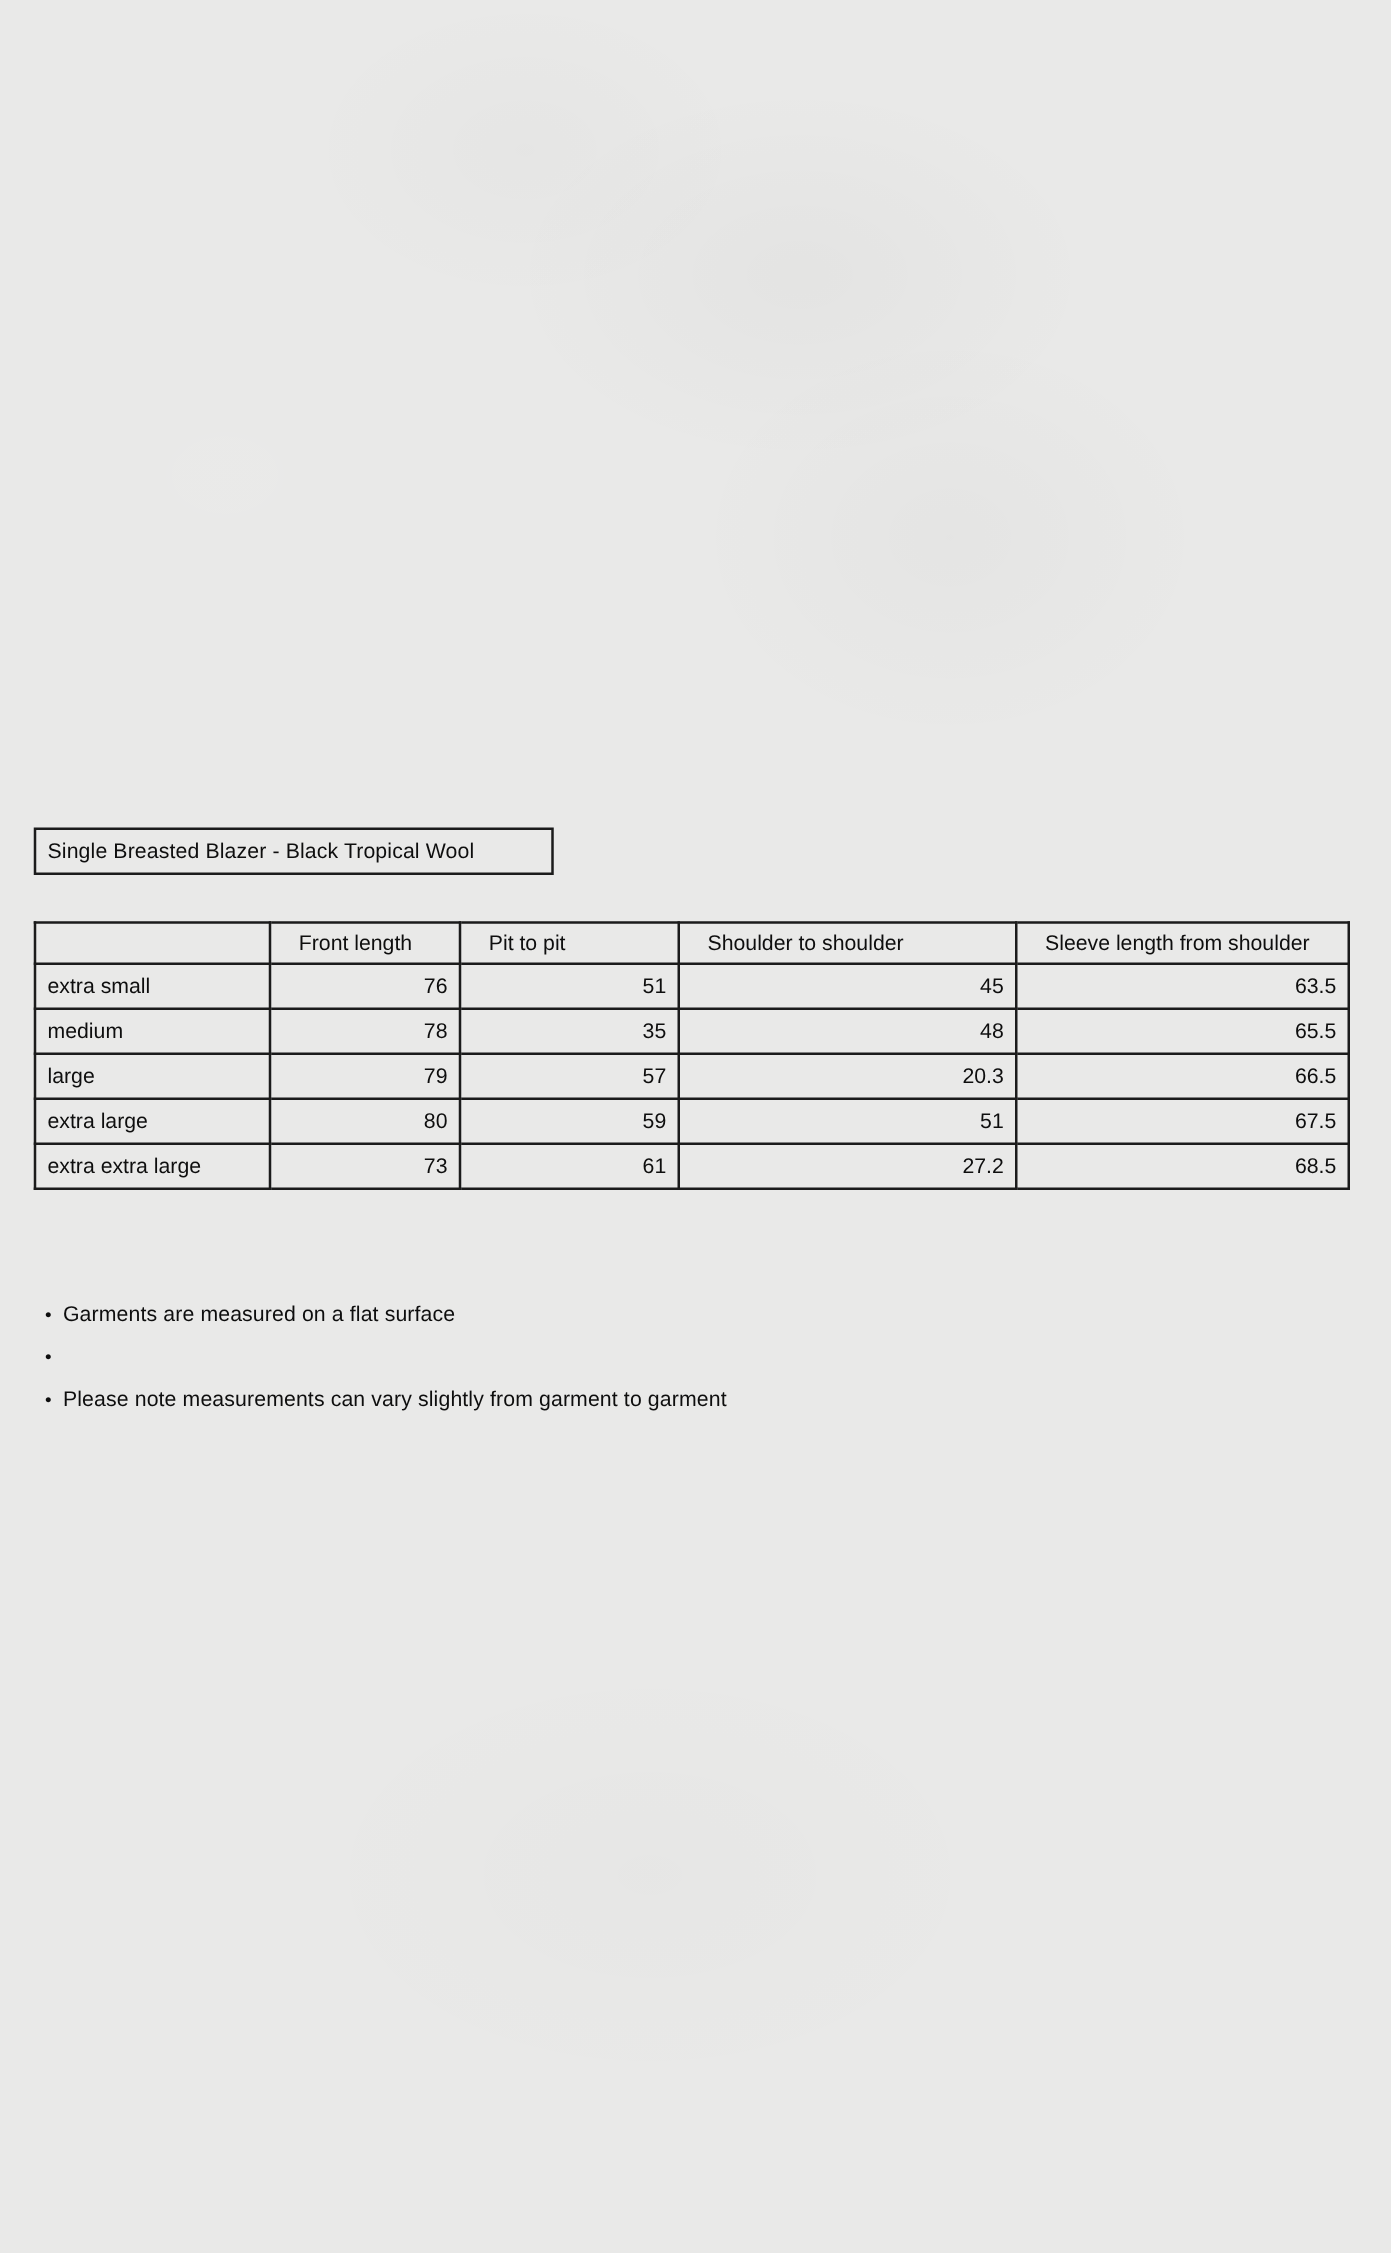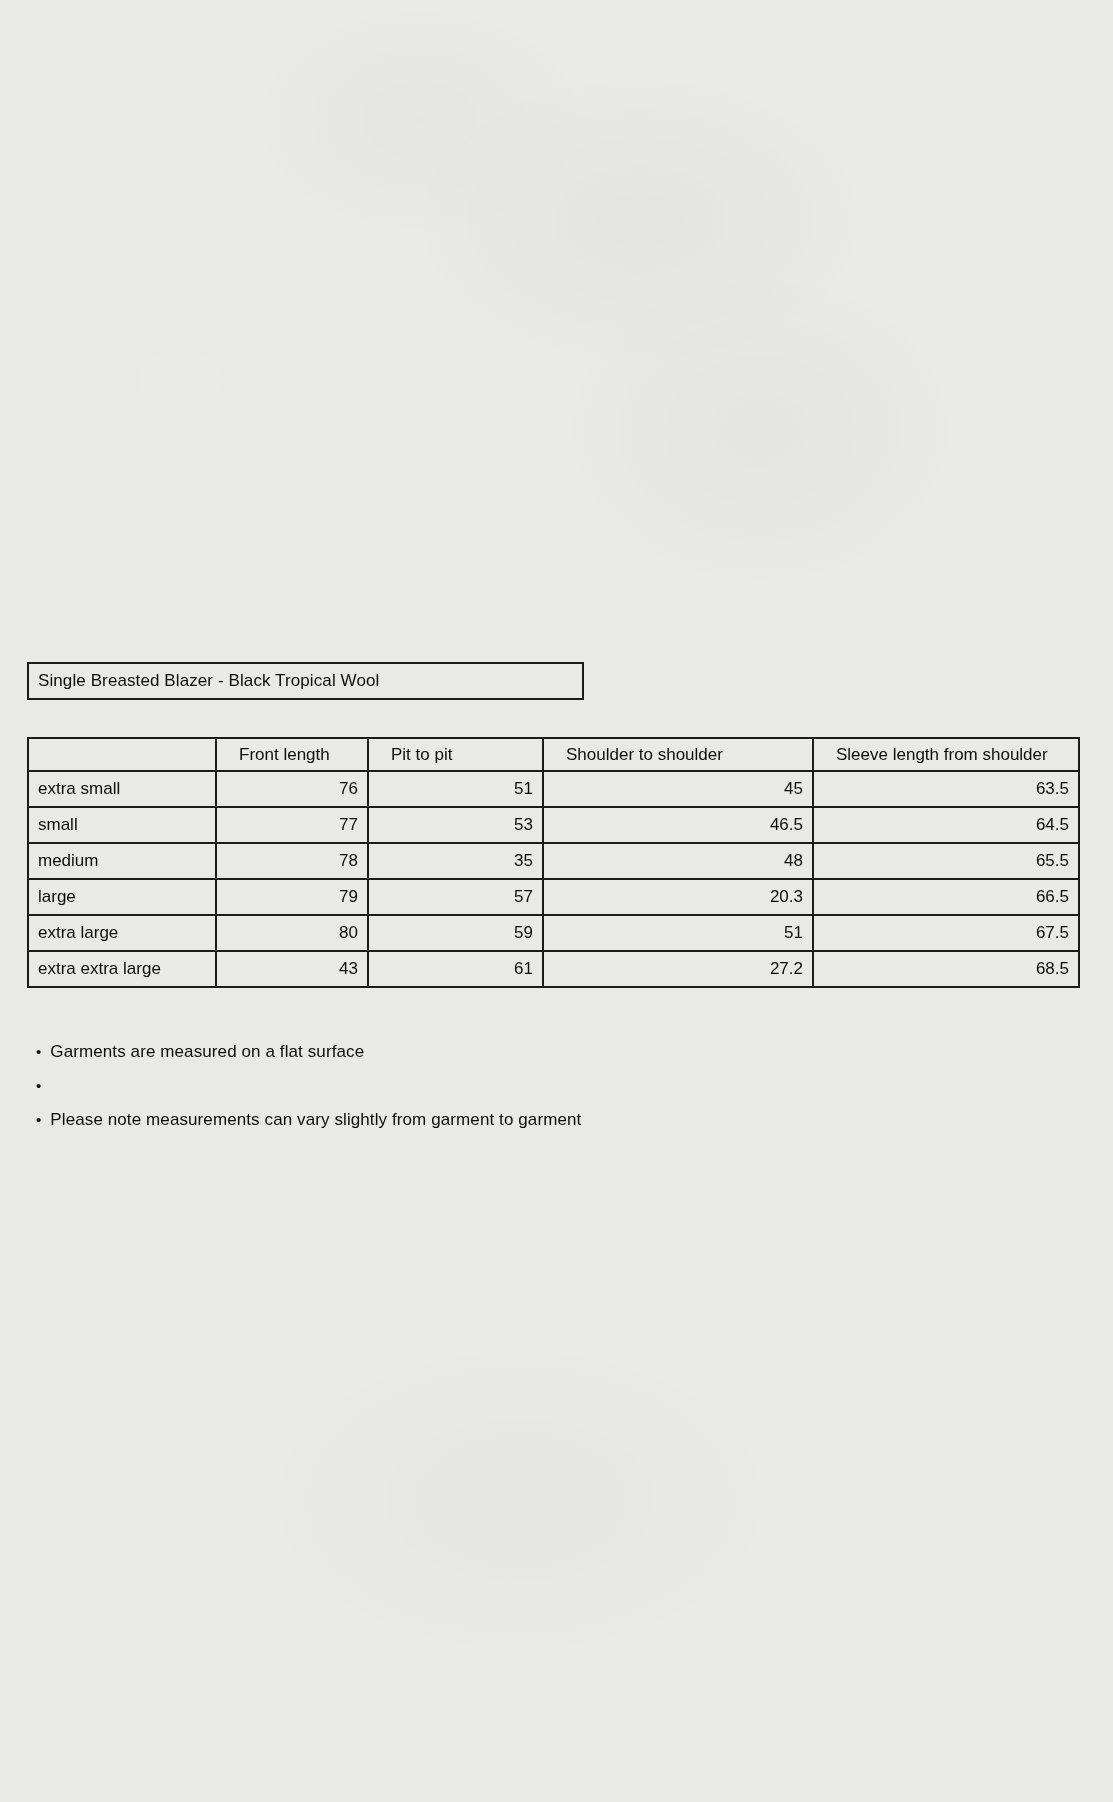--- a/index.html
+++ b/index.html
@@ -20,21 +20,21 @@
       radial-gradient(ellipse 420px 260px at 520px 1500px, rgba(0,0,0,0.012), transparent 70%);
     font-family: "Liberation Sans", sans-serif;
     color: #0e0e0e;
     overflow: hidden;
   }
 
   .title-box {
     position: absolute;
     left: 27px;
     top: 662px;
-    width: 557px;
+    width: 416px;
     height: 38px;
     border: 2px solid #1b1b1b;
     box-sizing: border-box;
     display: flex;
     align-items: center;
     padding-left: 9px;
     font-size: 17px;
     letter-spacing: 0.1px;
     white-space: nowrap;
   }
@@ -114,27 +114,20 @@
   </thead>
   <tbody>
     <tr>
       <td class="size-label">extra small</td>
       <td class="num">76</td>
       <td class="num">51</td>
       <td class="num">45</td>
       <td class="num">63.5</td>
     </tr>
     <tr>
-      <td class="size-label">small</td>
-      <td class="num">77</td>
-      <td class="num">53</td>
-      <td class="num">46.5</td>
-      <td class="num">64.5</td>
-    </tr>
-    <tr>
       <td class="size-label">medium</td>
       <td class="num">78</td>
       <td class="num">35</td>
       <td class="num">48</td>
       <td class="num">65.5</td>
     </tr>
     <tr>
       <td class="size-label">large</td>
       <td class="num">79</td>
       <td class="num">57</td>
@@ -143,21 +136,21 @@
     </tr>
     <tr>
       <td class="size-label">extra large</td>
       <td class="num">80</td>
       <td class="num">59</td>
       <td class="num">51</td>
       <td class="num">67.5</td>
     </tr>
     <tr>
       <td class="size-label">extra extra large</td>
-      <td class="num">43</td>
+      <td class="num">73</td>
       <td class="num">61</td>
       <td class="num">27.2</td>
       <td class="num">68.5</td>
     </tr>
   </tbody>
 </table>
 
 <div class="notes">
   <div class="note-line">
     <span class="bullet">•</span>

